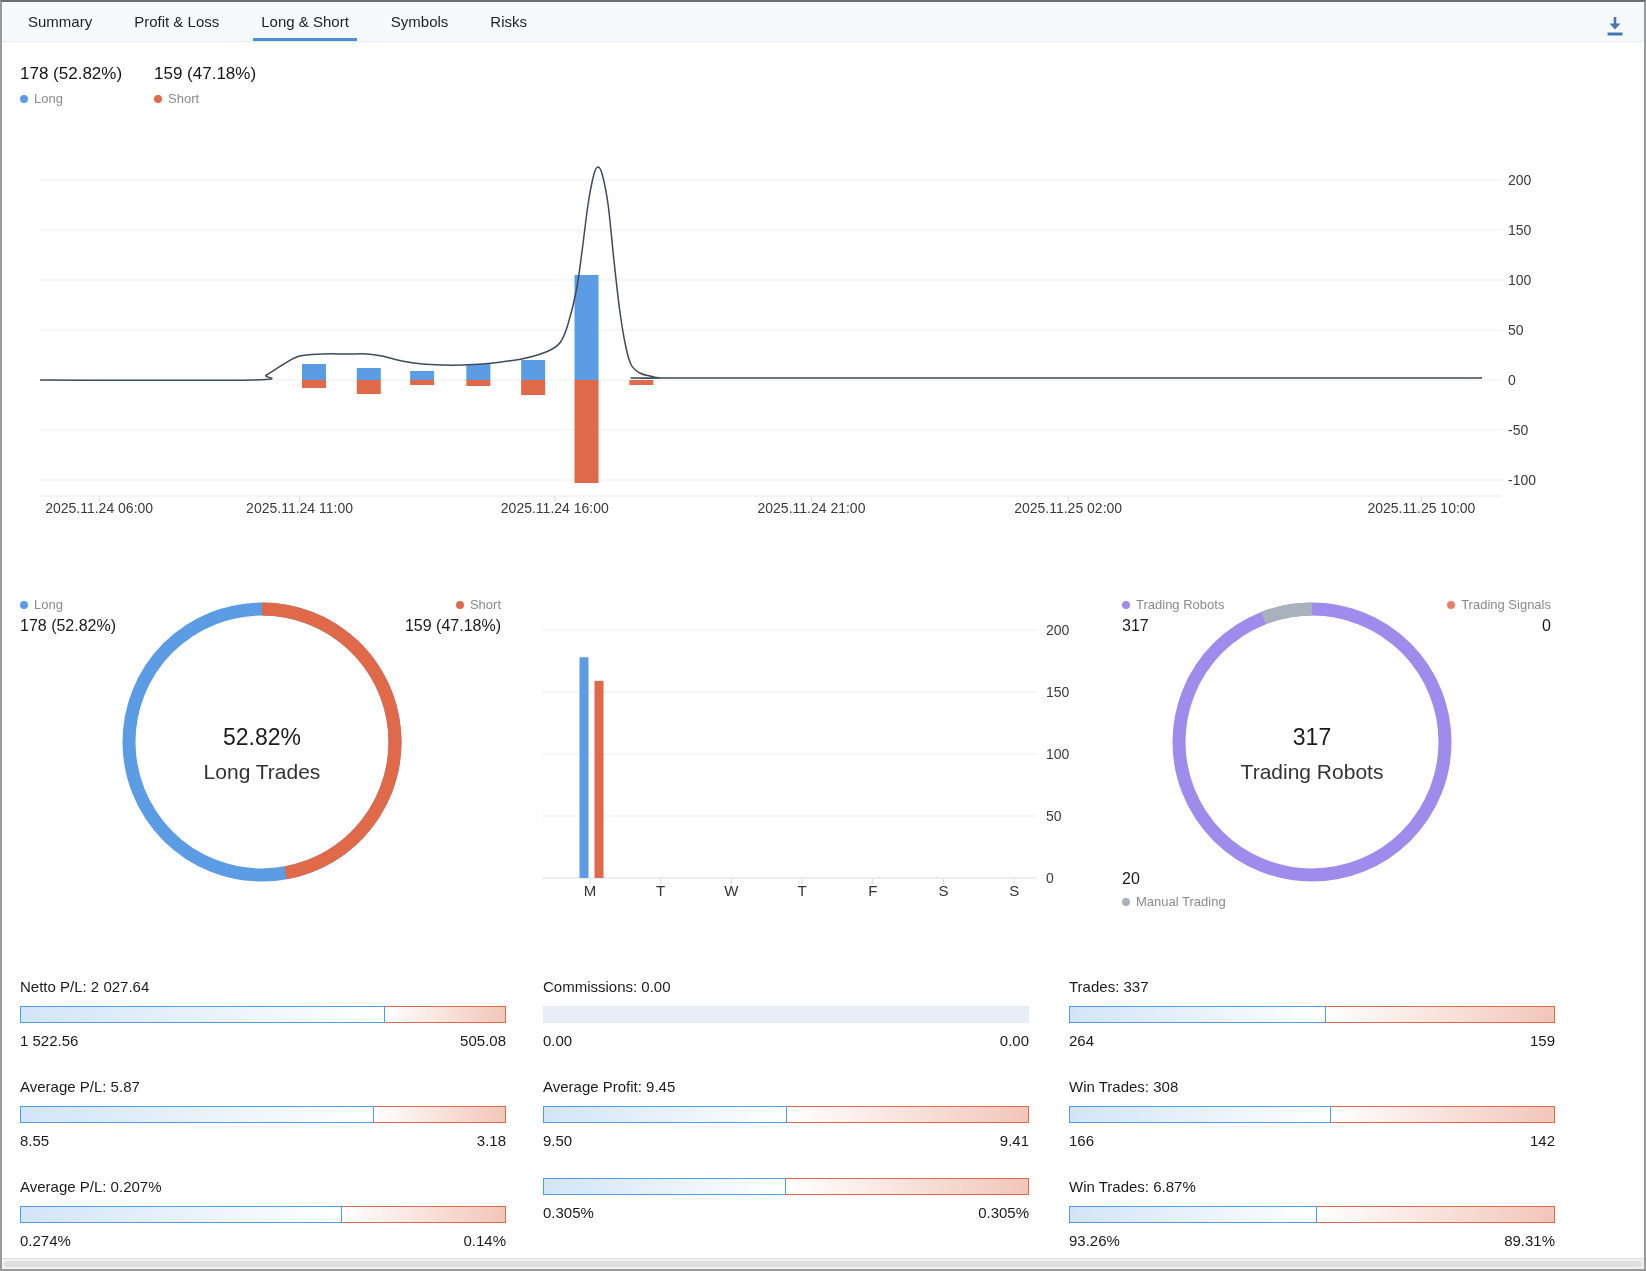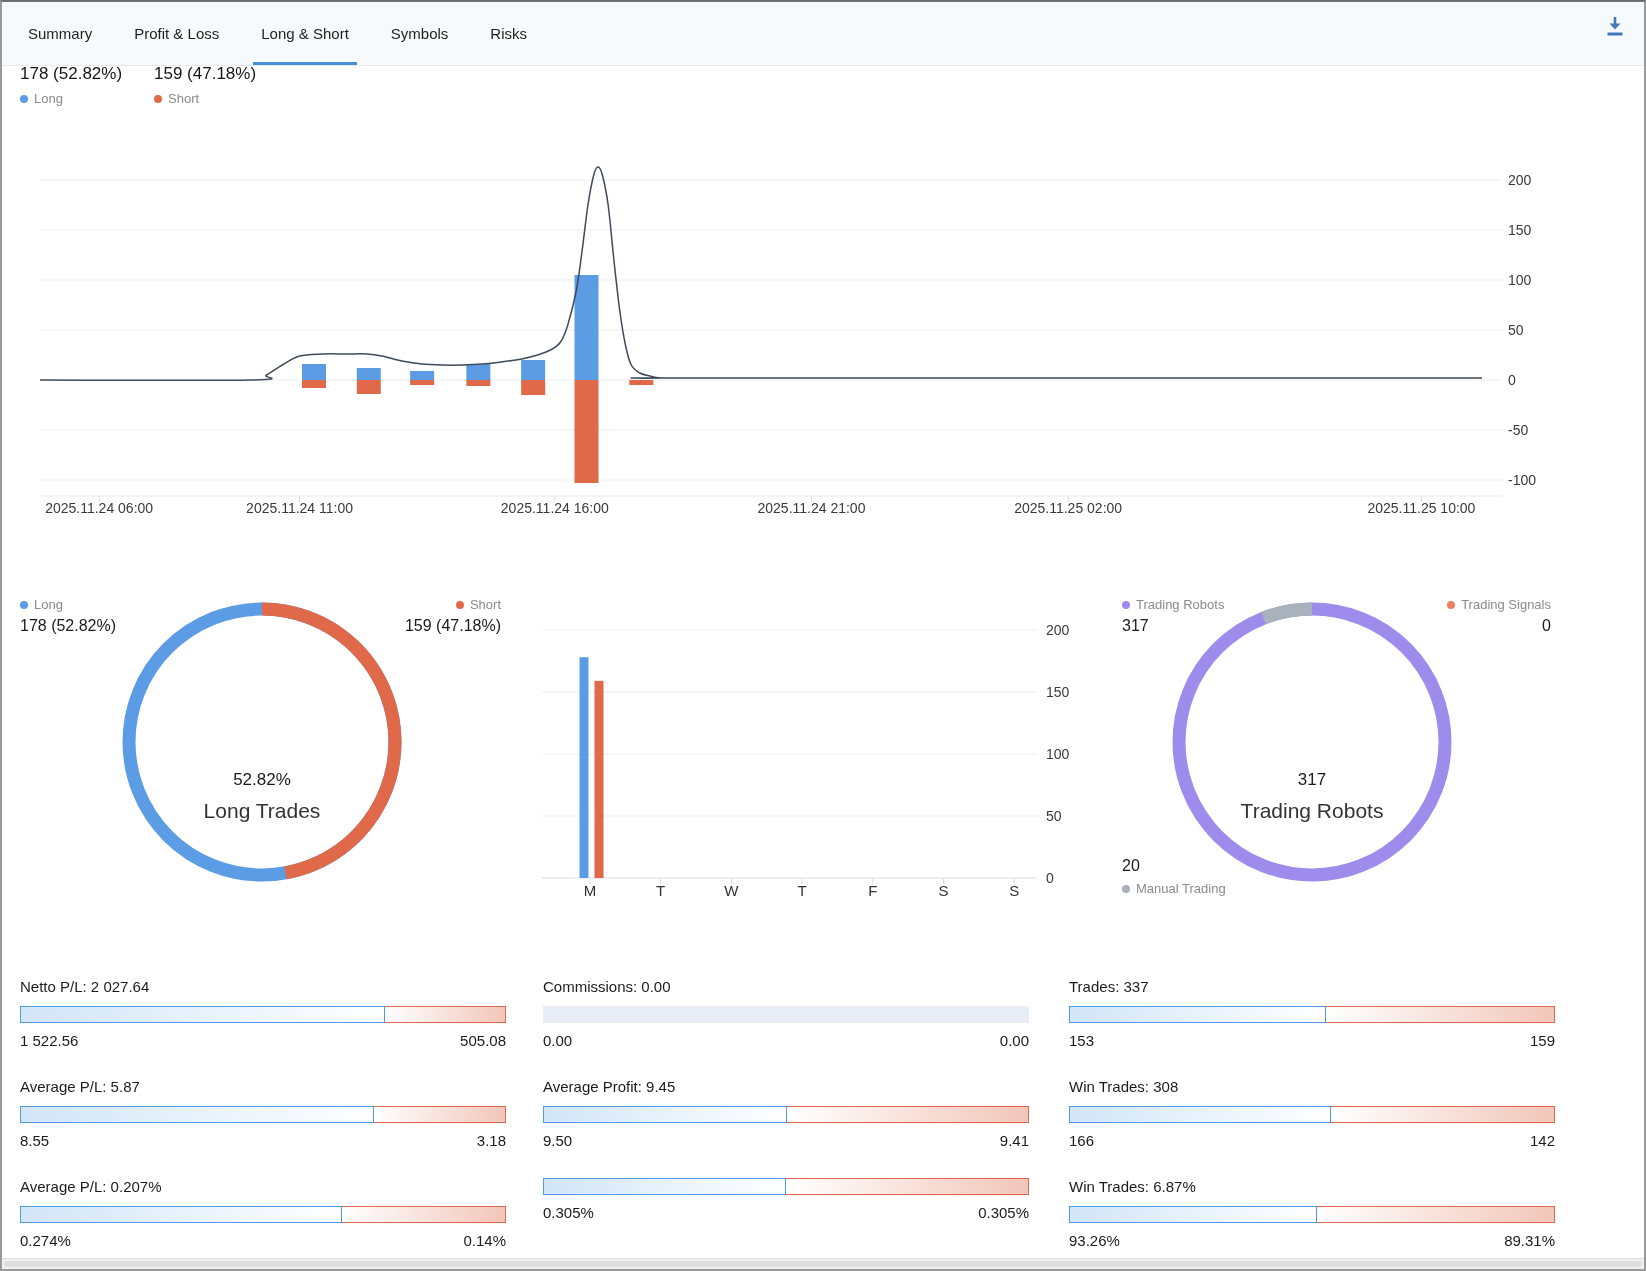--- a/index.html
+++ b/index.html
@@ -2,45 +2,45 @@
 <html><head>
 <meta charset="utf-8">
 <style>
   html,body{margin:0;padding:0;background:#ffffff;}
   .frame{
     position:relative;width:1646px;height:1271px;background:#fff;
     border:2px solid #9a9a9a;border-top-color:#6f6f6f;box-sizing:border-box;
     font-family:"Liberation Sans",sans-serif;overflow:hidden;
   }
   
-  .tabbar{position:absolute;top:0;left:0;right:0;height:64px;display:flex;align-items:stretch;
+  .tabbar{position:absolute;top:0;left:0;right:0;height:40px;display:flex;align-items:stretch;
     padding-left:18px;background:#f7fafc;border-bottom:1px solid #e7eaee;box-sizing:border-box;}
   .tab{display:flex;align-items:center;padding:3px 8px 0 8px;margin-right:26px;font-size:15px;
     color:#1f1f1f;cursor:pointer;border-bottom:3px solid transparent;white-space:nowrap;}
   .tab.active{border-bottom-color:#4a90d8;}
   .dl-btn{position:absolute;right:14px;top:9px;width:30px;height:30px;background:none;border:none;padding:0;cursor:pointer;}
   
   .hl-item{position:absolute;top:62px;}
   .hl-value{font-size:17px;color:#161616;}
   .hl-label{display:flex;align-items:center;gap:6px;margin-top:7px;font-size:13px;color:#8b8b8b;}
   .dot{width:8px;height:8px;border-radius:50%;display:inline-block;flex:0 0 8px;}
   
   svg{position:absolute;overflow:visible;}
   svg text{font-family:"Liberation Sans",sans-serif;}
   
   .pl{position:absolute;top:595px;}
   .pl-label{display:flex;align-items:center;gap:6px;font-size:13px;color:#8b8b8b;}
   .pl-label.right{justify-content:flex-end;}
   .pl-value{font-size:16px;color:#1b1b1b;margin-top:5px;}
   .ta-r{text-align:right;}
   .donut-center{position:absolute;width:300px;text-align:center;}
-  .dc-value{font-size:17px;color:#1b1b1b;margin-top:46px;}
+  .dc-value{font-size:23px;color:#1b1b1b;}
   .dc-label{font-size:21px;color:#333;margin-top:9px;}
   .pl-bottom{position:absolute;top:855px;}
-  .pl-bottom .pl-value{margin:0 0 6px 0;}
+  .pl-bottom .pl-value{margin:13px 0 6px 0;}
   
   .stat-col{position:absolute;top:976px;width:486px;}
   .stat-row{margin-bottom:29px;}
   .stat-label{font-size:15px;color:#1c1c1c;line-height:18px;margin-bottom:10px;}
   .stat-bar{display:flex;height:17px;box-sizing:border-box;}
   .seg-left{box-sizing:border-box;background:linear-gradient(90deg,#d2e5f7,#ffffff);border:1px solid #4f9ce8;}
   .seg-right{box-sizing:border-box;background:linear-gradient(90deg,#ffffff,#f2c6b9);border:1px solid #df694a;border-left:none;}
   .seg-neutral{box-sizing:border-box;width:100%;background:#e8edf7;border:1px solid transparent;}
   .stat-vals{display:flex;justify-content:space-between;margin-top:9px;font-size:15px;color:#1b1b1b;}
   
@@ -278,21 +278,21 @@
         </div>
       </div>
       <div class="stat-col" style="left: 1067px;">
         <div class="stat-row">
           <div class="stat-label">Trades: 337</div>
           <div class="stat-bar">
             <div class="seg-left" style="width: 52.819%;"></div>
             <div class="seg-right" style="width: 47.181%;"></div>
           </div>
           <div class="stat-vals">
-            <span>153</span>
+            <span>264</span>
             <span>159</span>
           </div>
         </div>
         <div class="stat-row">
           <div class="stat-label">Win Trades: 308</div>
           <div class="stat-bar">
             <div class="seg-left" style="width: 53.8961%;"></div>
             <div class="seg-right" style="width: 46.1039%;"></div>
           </div>
           <div class="stat-vals">

